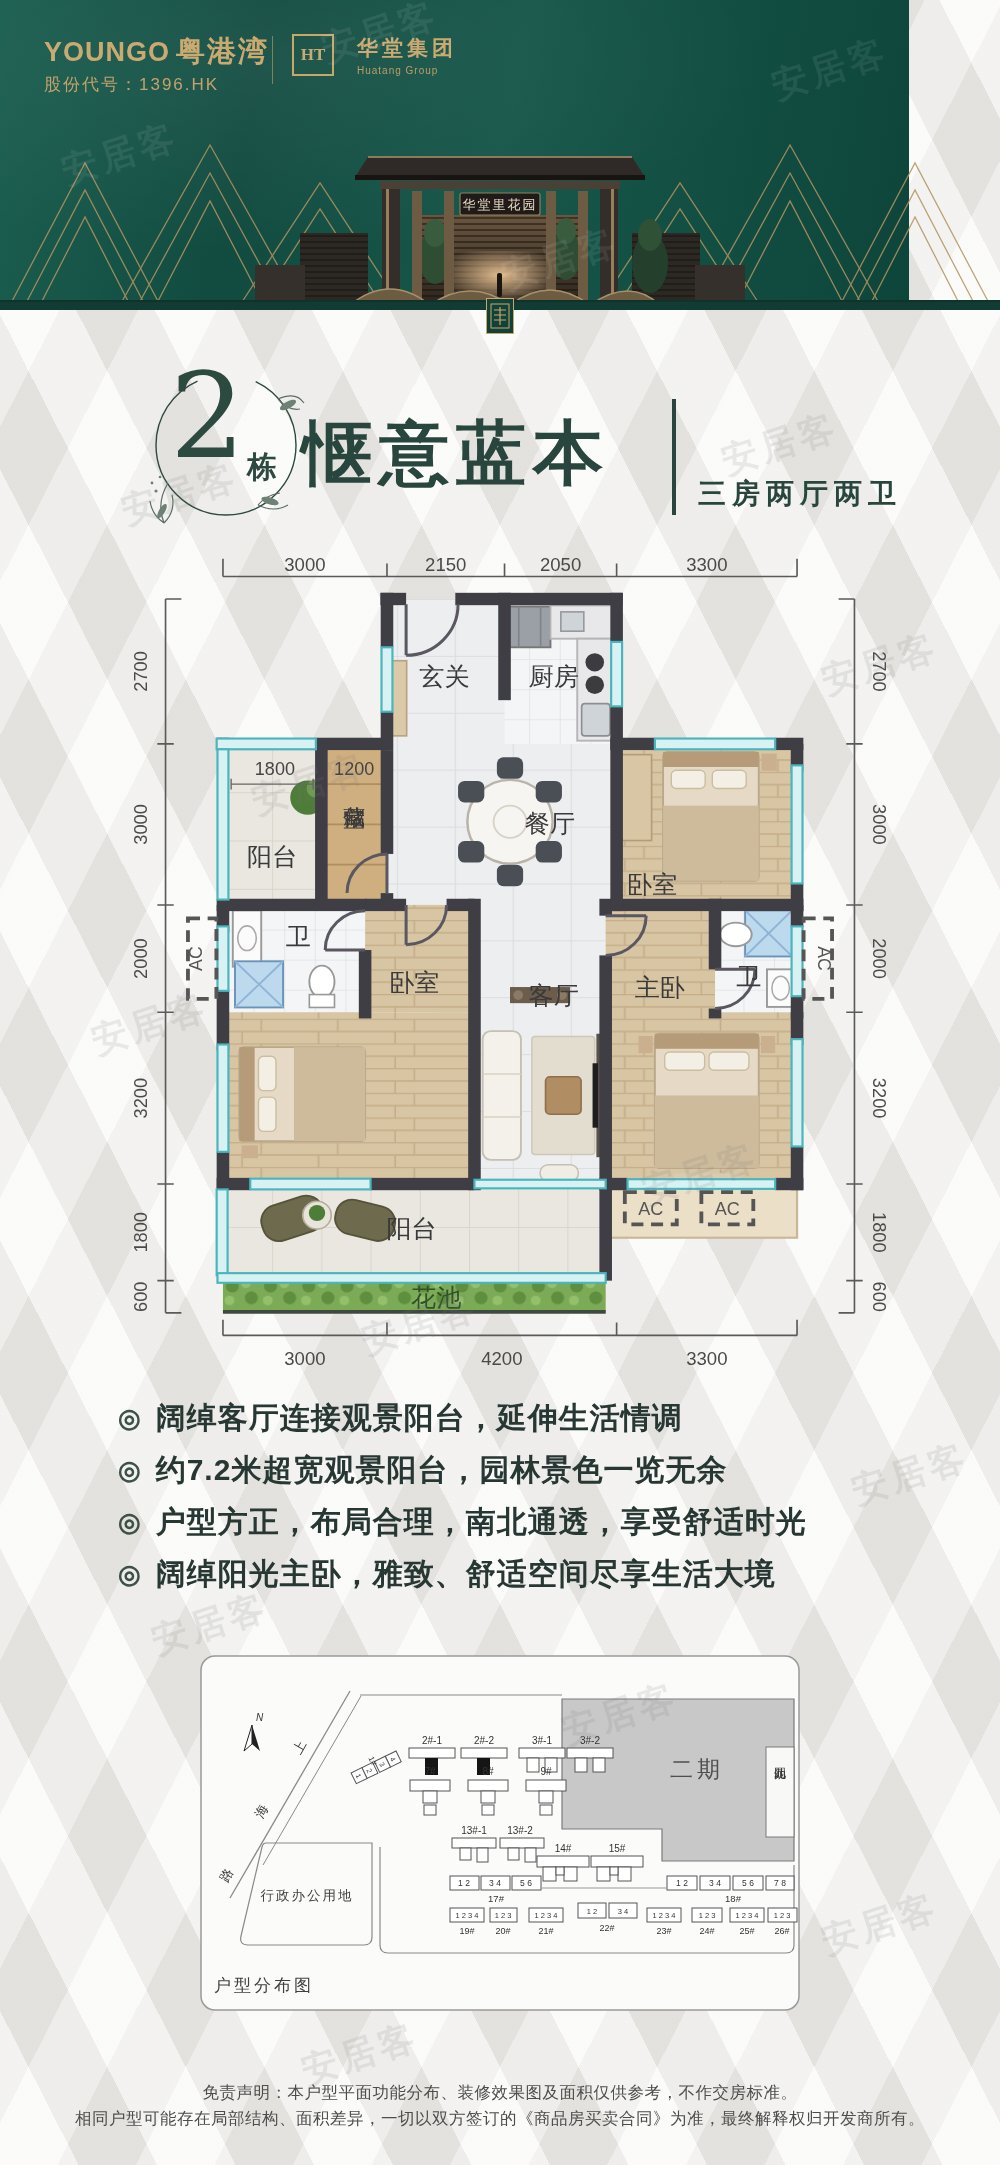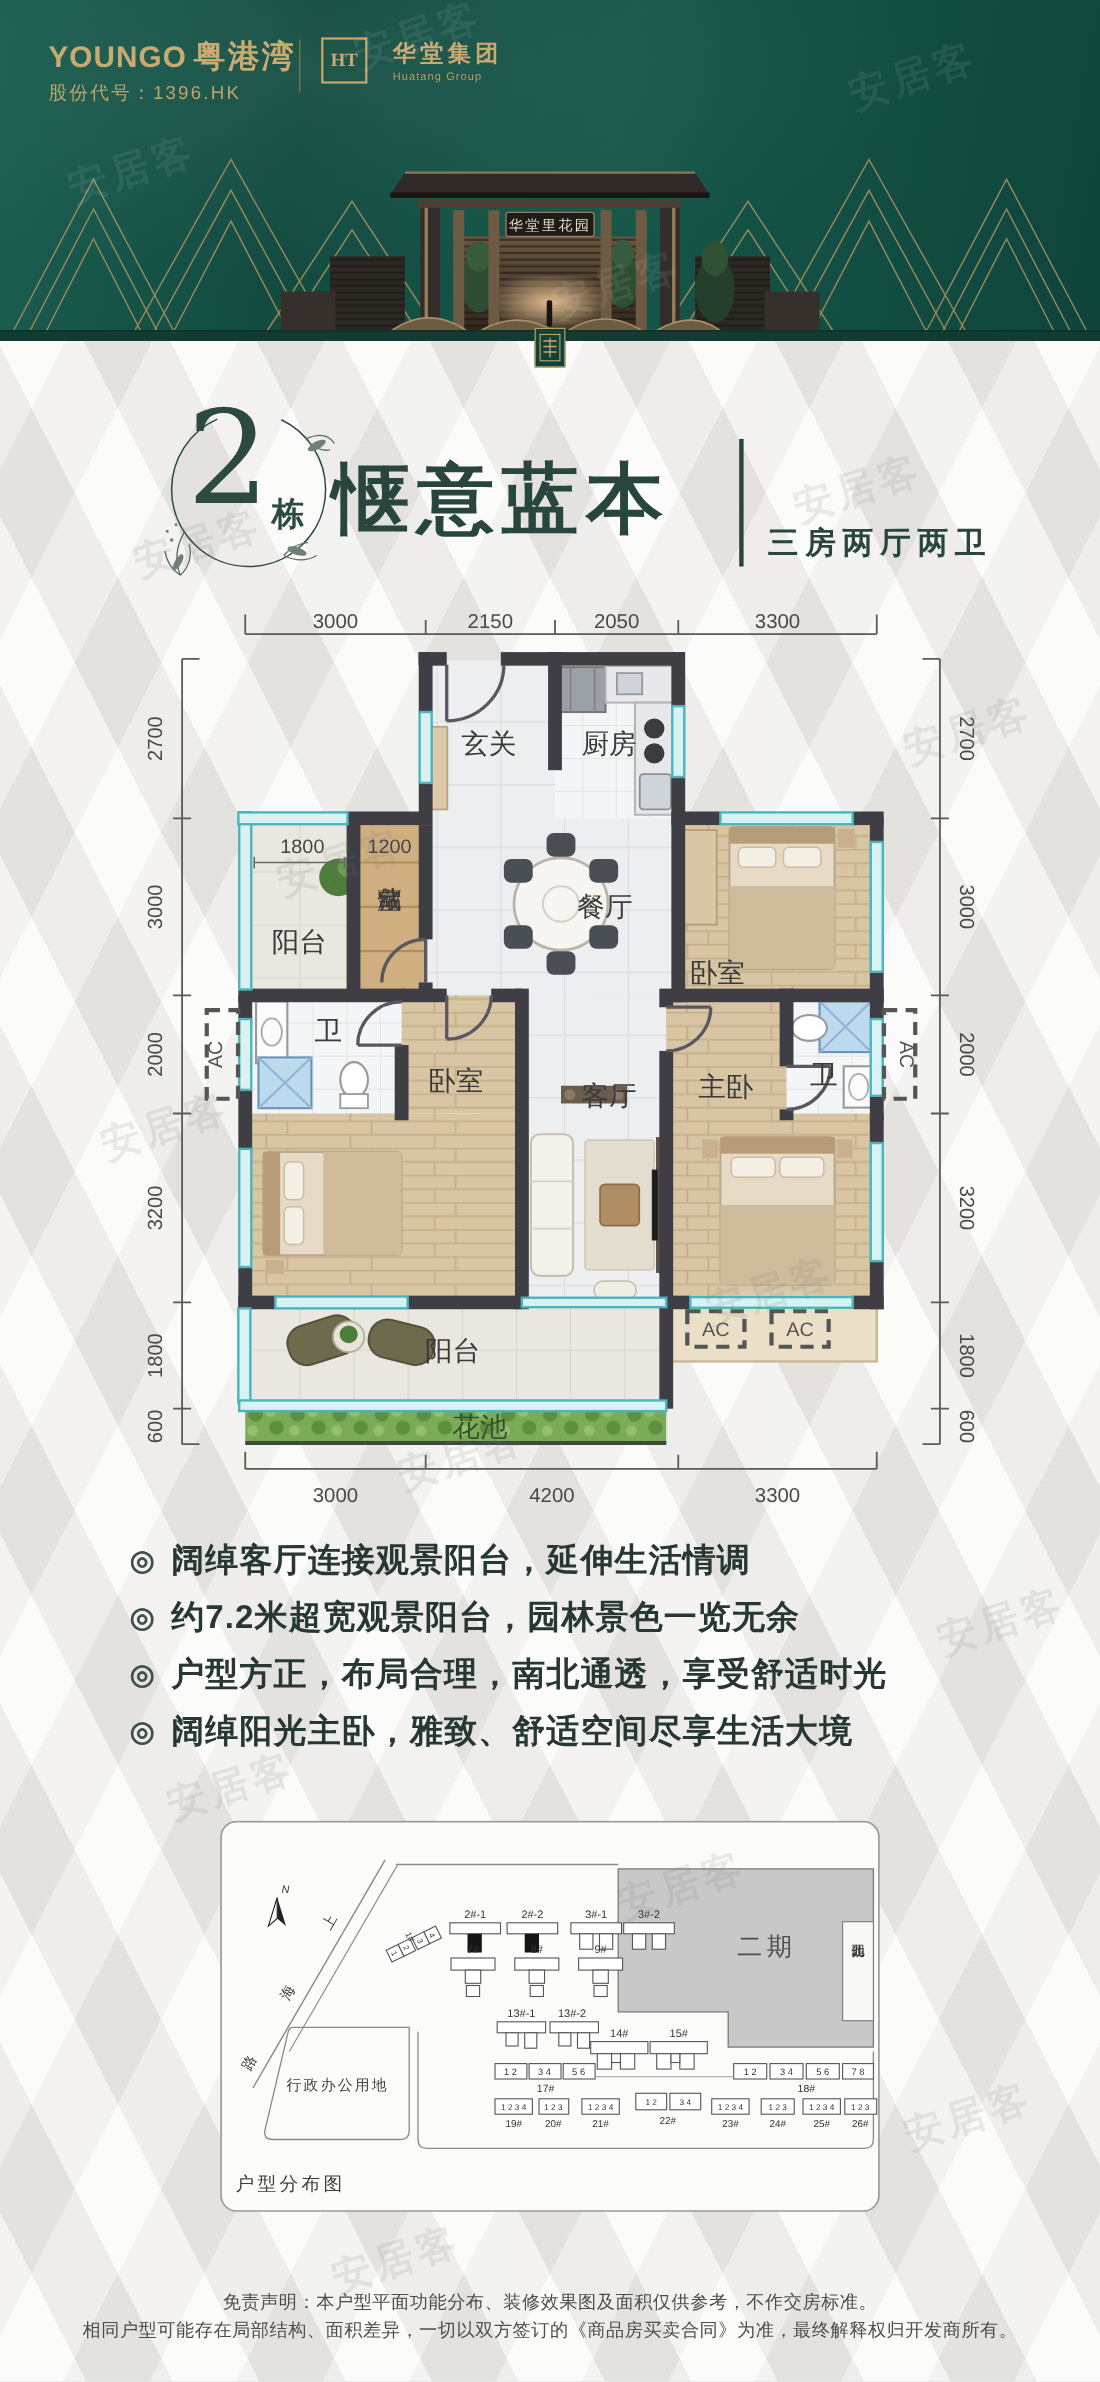--- a/index.html
+++ b/index.html
@@ -4,21 +4,21 @@
 <style>
   * { margin:0; padding:0; box-sizing:border-box; }
   body { font-family:"Liberation Sans", sans-serif; background:#ddd; }
   .page { position:relative; width:1000px; height:2165px; margin:0 auto; overflow:hidden;
     background-color:#f2f1ee;
     background-image:
       repeating-linear-gradient(63deg, rgba(255,255,255,.45) 0 70px, rgba(203,202,197,.22) 70px 140px),
       repeating-linear-gradient(-63deg, rgba(255,255,255,.45) 0 70px, rgba(203,202,197,.22) 70px 140px);
   }
   
-  .header { position:absolute; left:0; top:0; width:1000px; height:310px;
+  .header { position:absolute; left:0; top:0; width:909px; height:310px;
     background:linear-gradient(100deg,#1b5f50 0%,#124b40 28%,#17574a 55%,#0e453b 100%); }
   .header .sheen { position:absolute; inset:0;
     background:radial-gradient(ellipse at 30% 20%, rgba(255,255,255,.06), transparent 55%); }
   .brandrow { position:absolute; left:0; top:24px; width:1000px; height:80px; color:#cbaa72; }
   .brand-left { position:absolute; left:44px; top:8px; }
   .brand-left .row1 { display:flex; align-items:baseline; gap:6px; }
   .yg-en { font-size:27px; font-weight:800; letter-spacing:1px; }
   .yg-cn { font-size:29px; font-weight:700; letter-spacing:2px; }
   .stock { font-size:17px; letter-spacing:2px; margin-top:1px; color:#c3a26c; }
   .brand-div { position:absolute; left:272px; top:12px; width:1px; height:48px; background:rgba(203,170,114,.55); }

